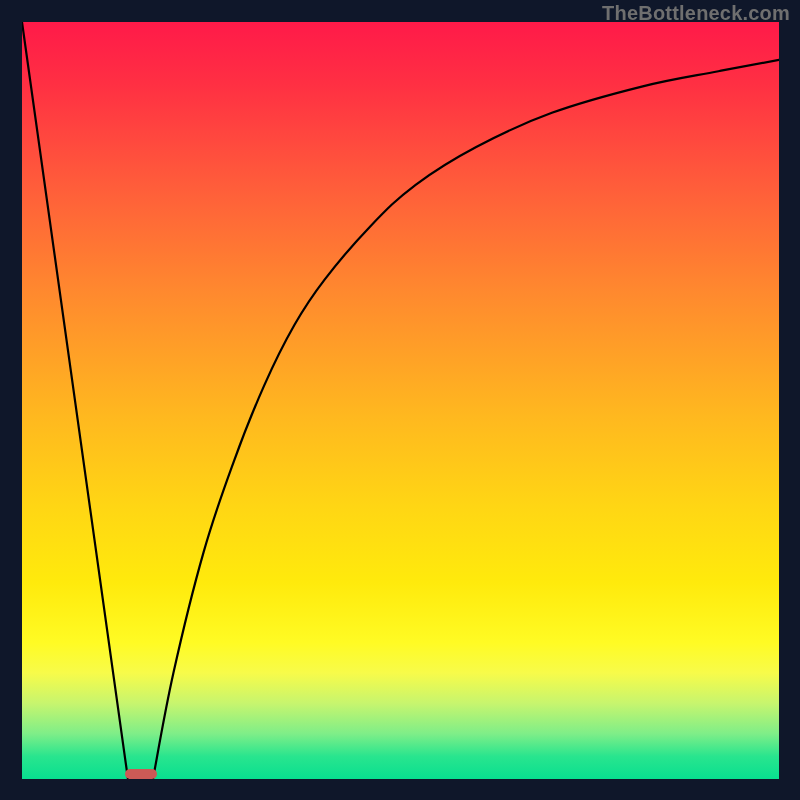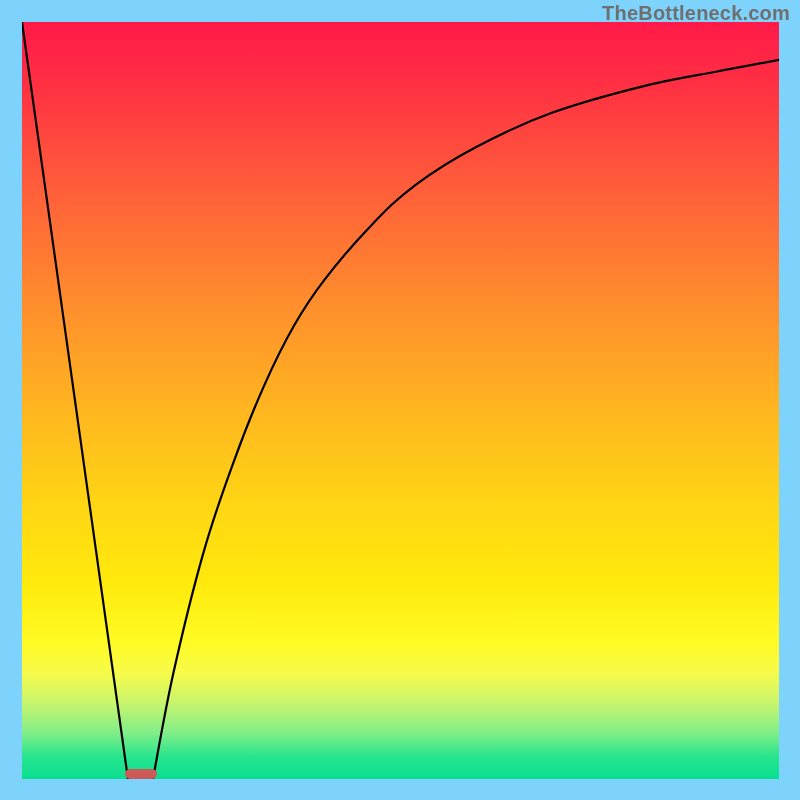--- a/index.html
+++ b/index.html
@@ -8,21 +8,21 @@
     width: 800px;
     height: 800px;
     background: #000;
     font-family: Arial, Helvetica, sans-serif;
     overflow: hidden;
   }
   .frame {
     position: relative;
     width: 800px;
     height: 800px;
-    background: #7dd3fc;
+    background: #0f172a;
   }
   .plot {
     position: absolute;
     left: 22px;
     top: 22px;
     width: 757px;
     height: 757px;
     background: linear-gradient(to bottom,
       #ff1a49 0%,
       #ff2f43 8%,

